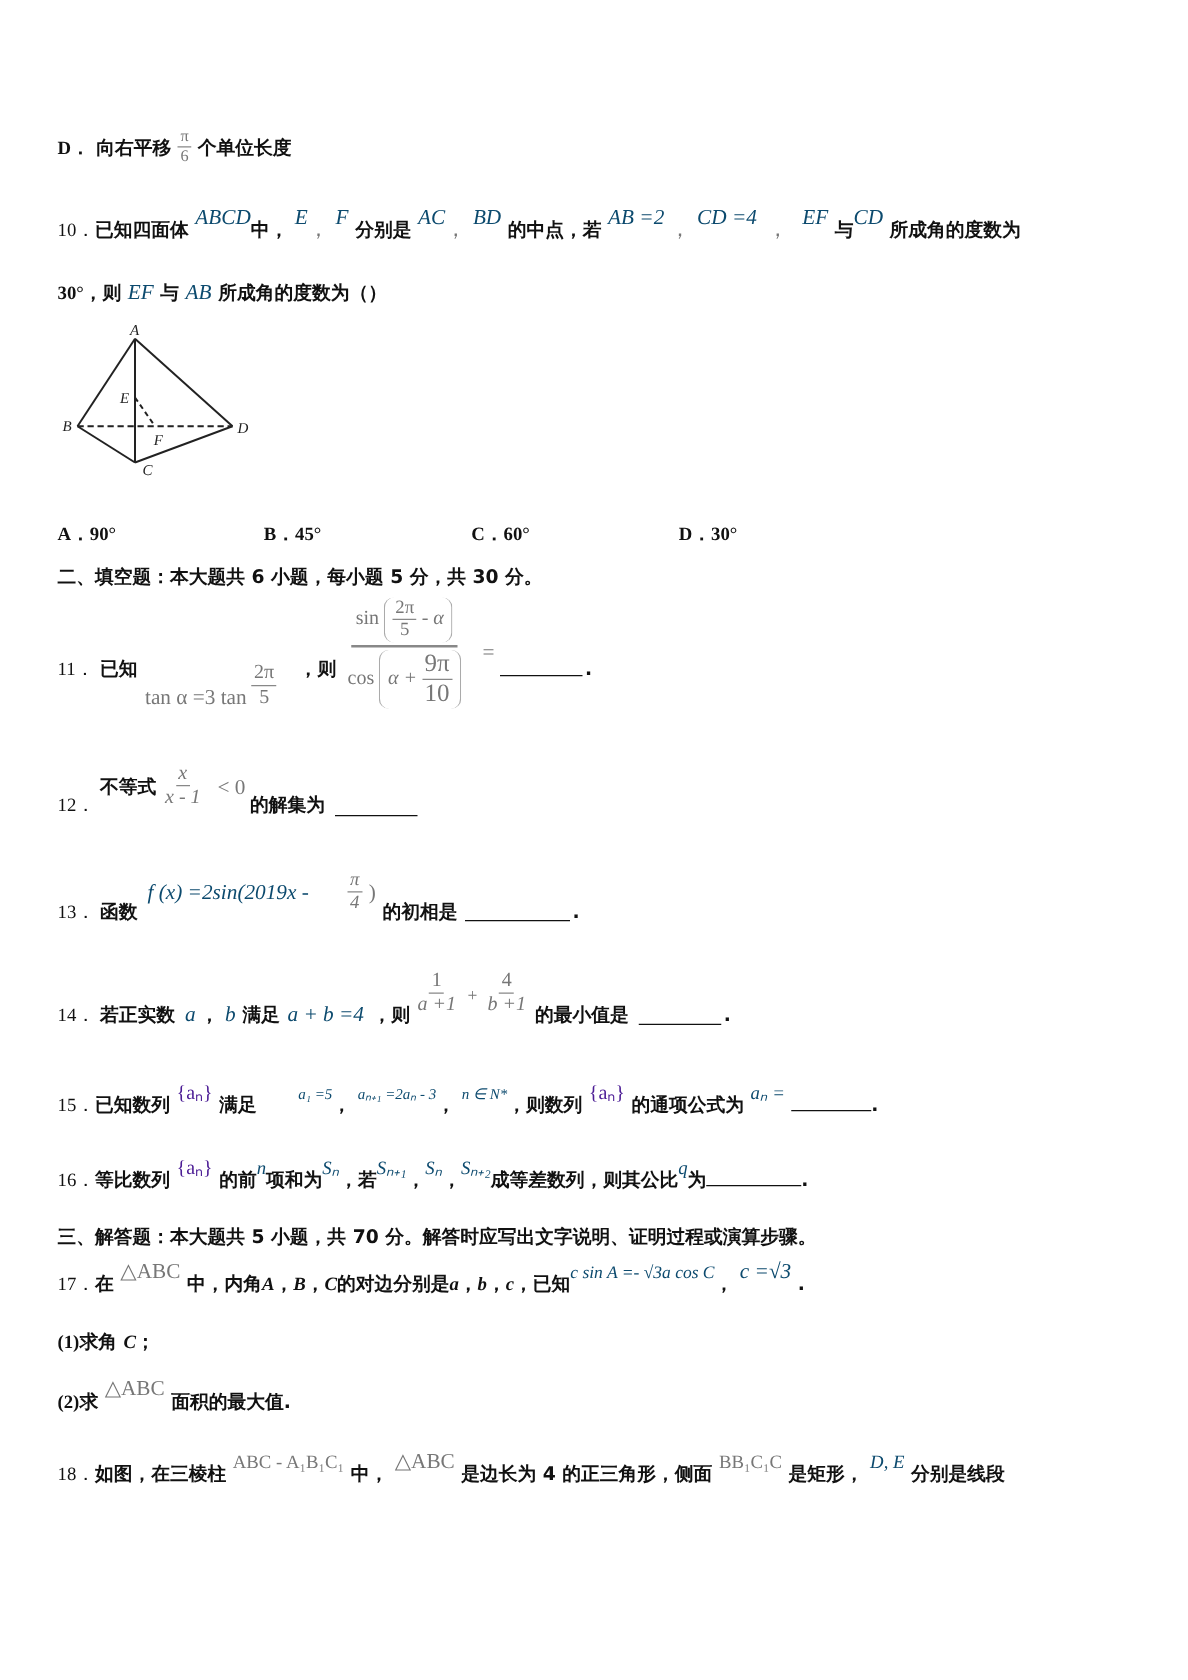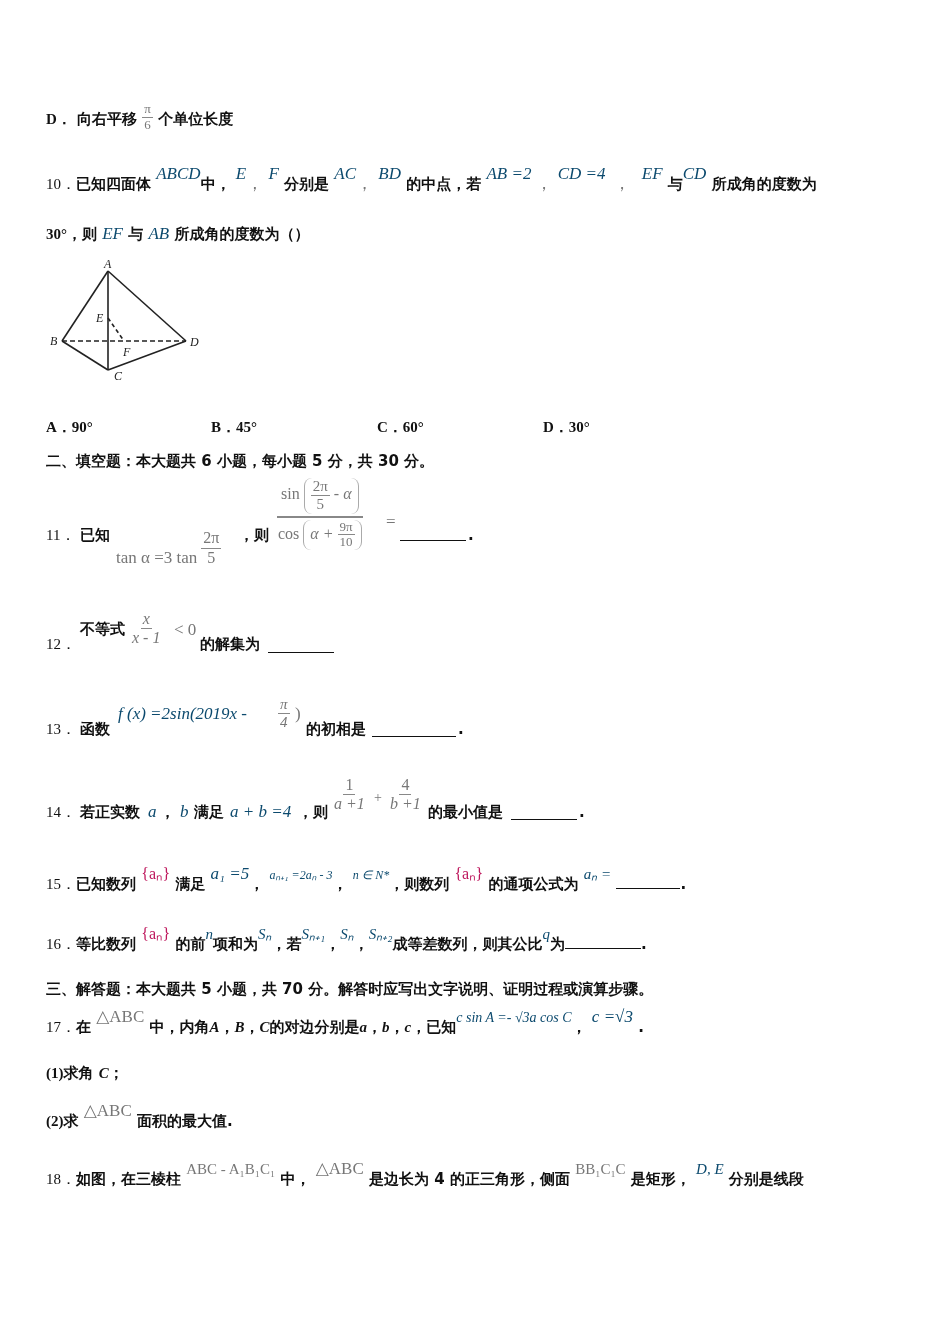--- a/index.html
+++ b/index.html
@@ -12,21 +12,21 @@
   .sup { position:relative; top:-10px; }
   .blank { display:inline-block; border-bottom:1.5px solid #111; height:14px; vertical-align:baseline; }
   .frac { display:inline-flex; flex-direction:column; align-items:center; vertical-align:middle; font-family:"Liberation Serif", serif; font-weight:normal; color:#777; }
   .frac .top { padding:0 2px; border-bottom:1px solid #888; line-height:1.15; }
   .frac .bot { padding:0 2px; line-height:1.15; }
   .paren { display:inline-block; border-left:1px solid #aaa; border-right:1px solid #aaa; border-radius:8px; padding:0 6px; vertical-align:middle; }
   .opt { position:absolute; top:418px; font-size:15px; font-weight:bold; font-family:"Liberation Serif", serif; }
   .section { font-weight:normal; font-size:15px; }
   .serifb { font-family:"Liberation Serif", serif; font-weight:bold; }
   .serifbi { font-family:"Liberation Serif", serif; font-weight:bold; font-style:italic; }
-  .set { color:#be185d; font-family:"Liberation Serif", serif; font-weight:normal; font-size:16px; }
+  .set { color:#4c1d95; font-family:"Liberation Serif", serif; font-weight:normal; font-size:16px; }
 </style>
 </head>
 <body>
 
 <div class="line" style="top:104px;">
   <span class="serifb">D．</span>
   <span>向右平移</span>
   <span class="frac" style="font-size:13px; position:relative; top:-2px;">
     <span class="top">π</span>
     <span class="bot">6</span>
@@ -104,21 +104,21 @@
           <span class="top">2π</span>
           <span class="bot">5</span>
         </span>
         <span style="font-style:italic;">- α</span>
       </span>
     </span>
     <span class="bot" style="padding:2px 4px 0;">
       <span>cos</span>
       <span class="paren">
         <span style="font-style:italic;">α +</span>
-        <span class="frac" style="font-size:13px;">
+        <span class="frac" style="font-size:20px;">
           <span class="top">9π</span>
           <span class="bot">10</span>
         </span>
       </span>
     </span>
   </span>
   <span class="mr" style="position:absolute; left:340px; top:34px;">=</span>
   <span class="blank" style="position:absolute; left:354px; top:48px; width:66px;"></span>
   <span style="position:absolute; left:422px; top:48px;">.</span>
 </div>
@@ -169,21 +169,21 @@
   </span>
   <span style="position:absolute; left:382px; top:27px;">的最小值是</span>
   <span class="blank" style="position:absolute; left:465px; top:29px; width:66px;"></span>
   <span style="position:absolute; left:533px; top:27px;">.</span>
 </div>
 
 <div class="line" style="top:872px;">
   <span class="num">15．</span><span>已知数列</span>
   <span class="set sup">{aₙ}</span>
   <span>满足</span>
-  <span class="m sup" style="font-size:17px;">a₁ =5</span><span>，</span>
+  <span class="m sup" style="font-size:12px;margin-left:28px;">a₁ =5</span><span>，</span>
   <span class="m sup" style="font-size:12px;">aₙ₊₁ =2aₙ - 3</span><span>，</span>
   <span class="m sup" style="font-size:12px;">n ∈ N*</span><span>，则数列</span>
   <span class="set sup">{aₙ}</span>
   <span>的通项公式为</span>
   <span class="m sup" style="font-size:15px;">aₙ =</span>
   <span class="blank" style="width:64px;"></span><span>.</span>
 </div>
 
 <div class="line" style="top:932px;">
   <span class="num">16．</span><span>等比数列</span>

